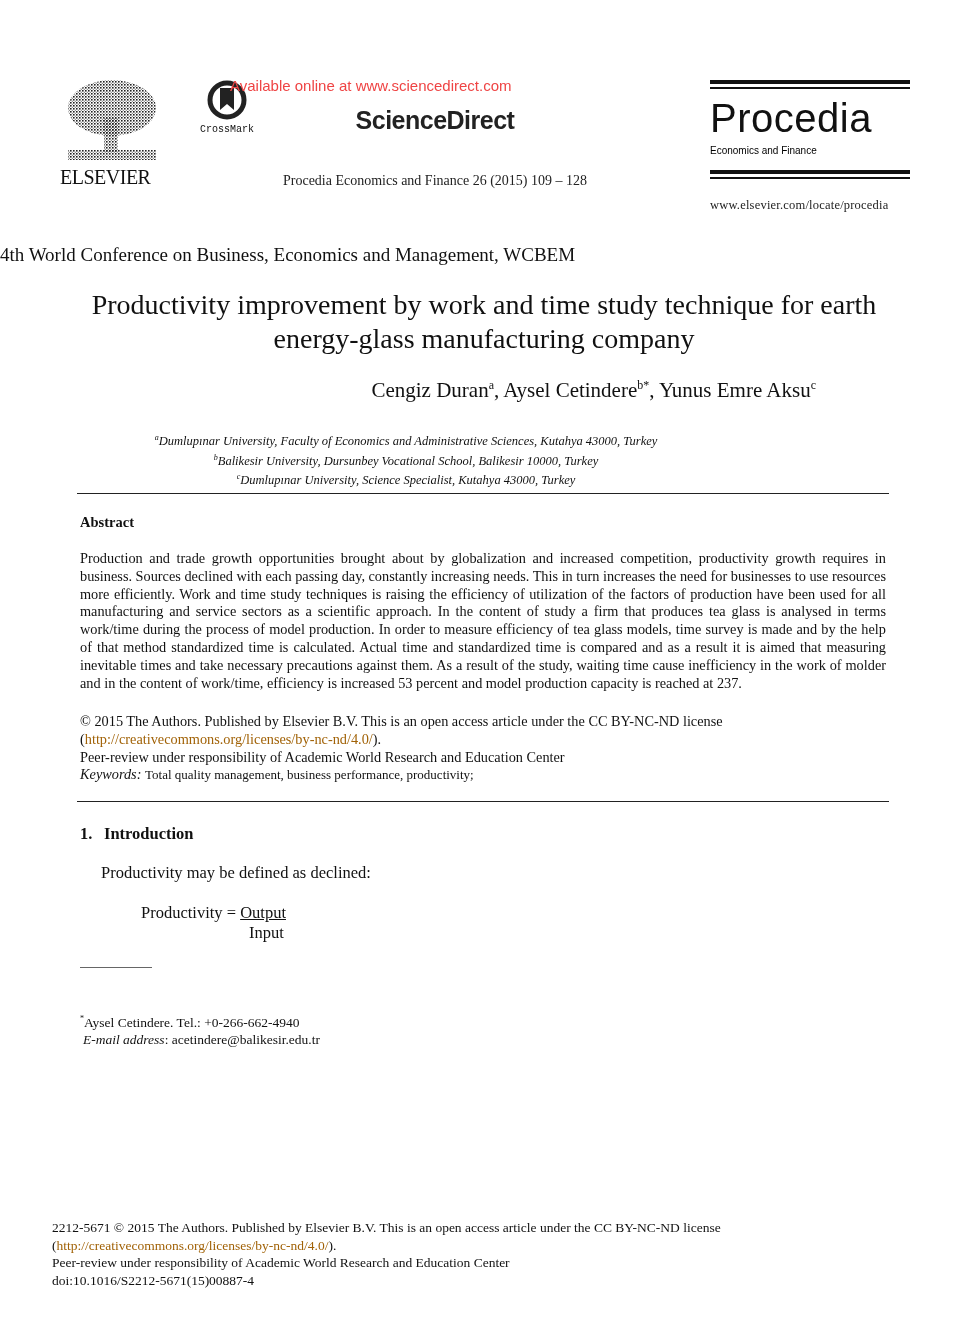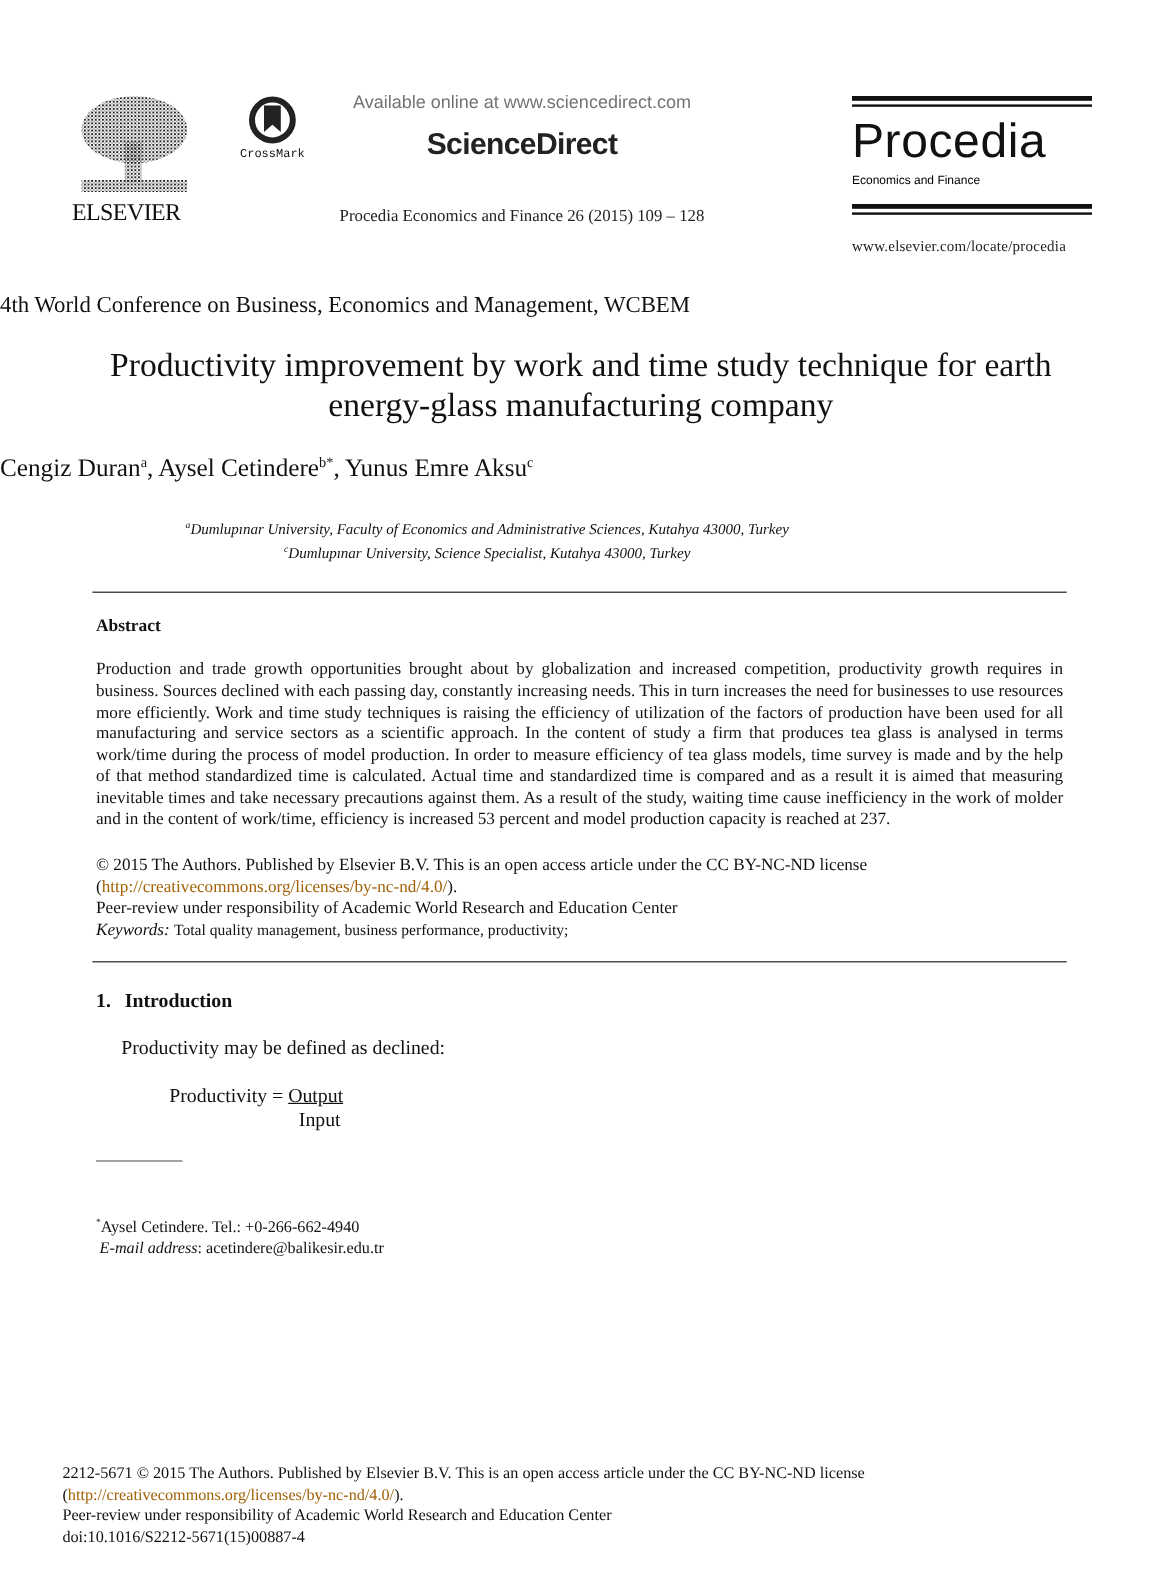--- a/index.html
+++ b/index.html
@@ -7,37 +7,37 @@
          font-family: "Liberation Serif", "DejaVu Serif", serif; color: #111; }
   .abs { position: absolute; }
 
   
   .elsevier-logo { left: 60px; top: 78px; width: 100px; }
   .elsevier-tree { width: 94px; height: 86px; margin-left: 4px; position: relative; }
   .elsevier-word { font-size: 20px; letter-spacing: -0.5px; margin-top: 2px; }
   .crossmark { left: 192px; top: 80px; width: 70px; text-align: center; }
   .crossmark-circle { width: 40px; height: 40px; margin: 0 auto; }
   .crossmark-label { font-size: 10px; margin-top: 4px; font-family: Liberation Mono, monospace; }
-  .avail { left: 230px; top: 77px; width: 410px; text-align: center;
-           font-family: "Liberation Sans", sans-serif; font-size: 15px; color: #737373; }
+  .avail { left: 230px; top: 77px; width: 410px; 
+           font-family: "Liberation Sans", sans-serif; font-size: 15px; color: #ef4444; }
   .sd-brand { left: 230px; top: 106px; width: 410px; text-align: center;
               font-family: "Liberation Sans", sans-serif; font-weight: bold; font-size: 25px; letter-spacing: -0.5px; color: #222; }
   .journal-ref { left: 230px; top: 173px; width: 410px; text-align: center; font-size: 14px; color: #222; }
 
   .procedia-box { left: 710px; top: 80px; width: 200px; }
   .bar-thick { height: 4px; background: #111; }
   .bar-thin { height: 2px; background: #111; margin-top: 3px; }
   .procedia-word { font-family: "Liberation Sans", sans-serif; font-size: 40px; line-height: 44px; margin-top: 7px; color: #111; letter-spacing: 0.5px; }
   .procedia-sub { font-family: "Liberation Sans", sans-serif; font-size: 10px; margin-top: 5px; color: #000000; }
   .procedia-url { font-size: 12.5px; margin-top: 19px; color: #222; letter-spacing: 0.2px; }
 
   
   .conference { left: 0; width: 968px; top: 244px; text-align: left; font-size: 19px; }
   .title { left: 60px; width: 848px; top: 288px; text-align: center; font-size: 28px; line-height: 34px; }
-  .authors { left: 0; width: 816px; top: 378px; text-align: left; font-size: 21px; }
+  .authors { left: 0; width: 816px; top: 378px; text-align: right; font-size: 21px; }
   .authors sup { font-size: 12px; }
   .affils { left: 0; width: 812px; top: 430px; text-align: center; font-size: 12.5px; font-style: italic; line-height: 15.5px; }
   .affils sup { font-size: 8px; }
 
   .rule { left: 77px; width: 812px; height: 1px; background: #222; }
 
   
   .abstract-head { left: 80px; top: 514px; font-weight: bold; font-size: 14.5px; }
   .abstract-body { left: 80px; width: 806px; top: 550px; font-size: 14.3px; line-height: 17.8px; text-align: justify; }
   .abstract-meta { left: 80px; width: 806px; top: 713px; font-size: 14.3px; line-height: 17.8px; }
@@ -109,20 +109,21 @@
 <div class="abs title">Productivity improvement by work and time study technique for earth energy-glass manufacturing company</div>
 
 <div class="abs authors">
   <span>Cengiz Duran</span><sup>a</sup>, 
   <span>Aysel Cetindere</span><sup>b*</sup>, 
   <span>Yunus Emre Aksu</span><sup>c</sup>
 </div>
 
 <div class="abs affils">
   <div><sup>a</sup><span>Dumlupınar University, Faculty of Economics and Administrative Sciences, Kutahya 43000, Turkey</span></div>
+  <div><sup>b</sup><span>Balikesir University, Dursunbey Vocational School, Balikesir 10000, Turkey</span></div>
   <div><sup>c</sup><span>Dumlupınar University, Science Specialist, Kutahya 43000, Turkey</span></div>
 </div>
 
 <div class="abs rule" style="top:493px"></div>
 
 <div class="abs abstract-head">Abstract</div>
 <div class="abs abstract-body">Production and trade growth opportunities brought about by globalization and increased competition, productivity growth requires in business. Sources declined with each passing day, constantly increasing needs. This in turn increases the need for businesses to use resources more efficiently. Work and time study techniques is raising the efficiency of utilization of the factors of production have been used for all manufacturing and service sectors as a scientific approach. In the content of study a firm that produces tea glass is analysed in terms work/time during the process of model production. In order to measure efficiency of tea glass models, time survey is made and by the help of that method standardized time is calculated. Actual time and standardized time is compared and as a result it is aimed that measuring inevitable times and take necessary precautions against them.  As a result of the study, waiting time cause inefficiency in the work of molder and in the content of work/time, efficiency is increased 53 percent and model production capacity is reached at 237.</div>
 <div class="abs abstract-meta">
   <div>© 2015 The Authors. Published by Elsevier B.V. This is an open access article under the CC BY-NC-ND license</div>
   <div>(<span class="link">http://creativecommons.org/licenses/by-nc-nd/4.0/</span>).</div>

